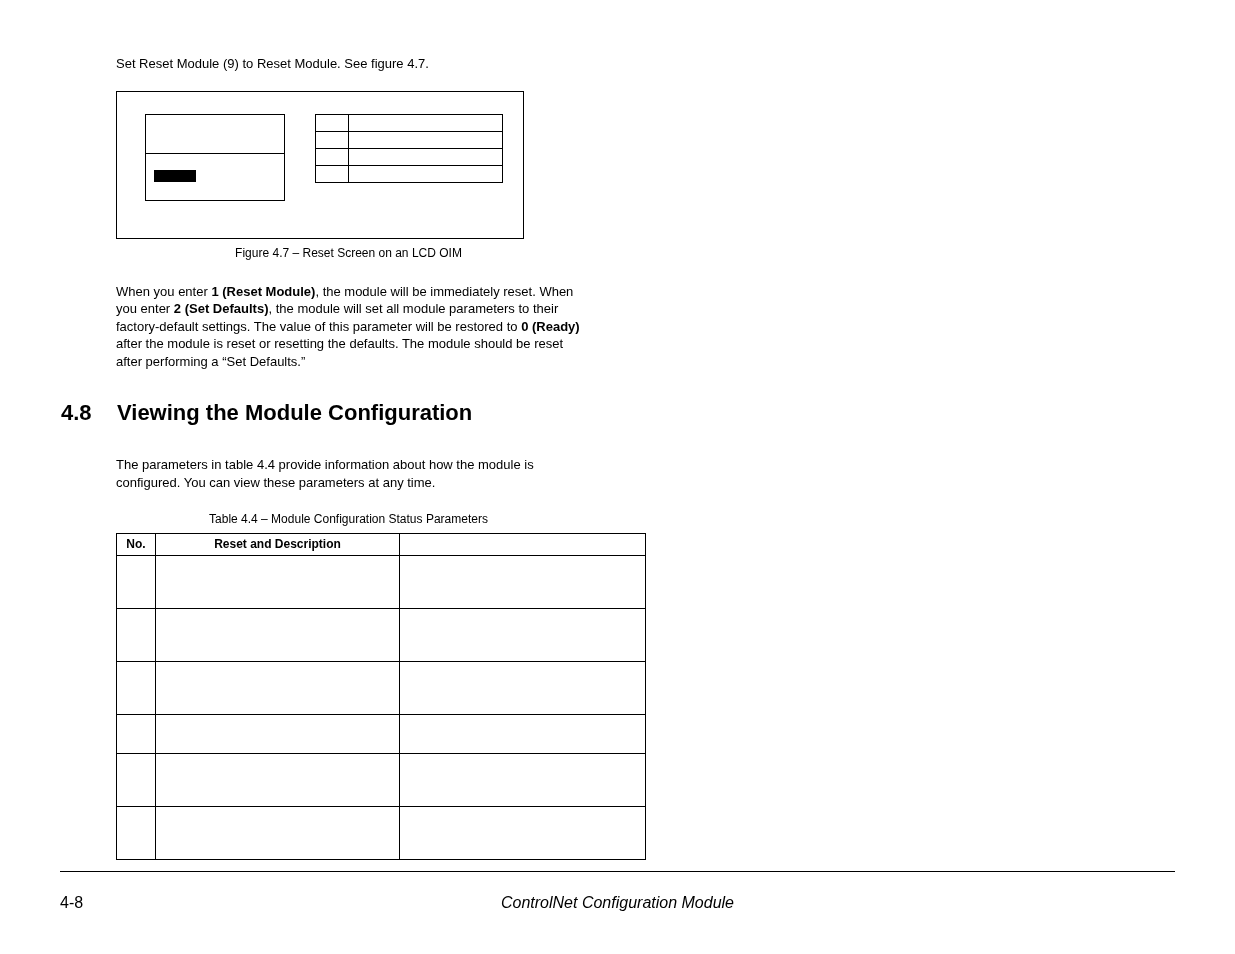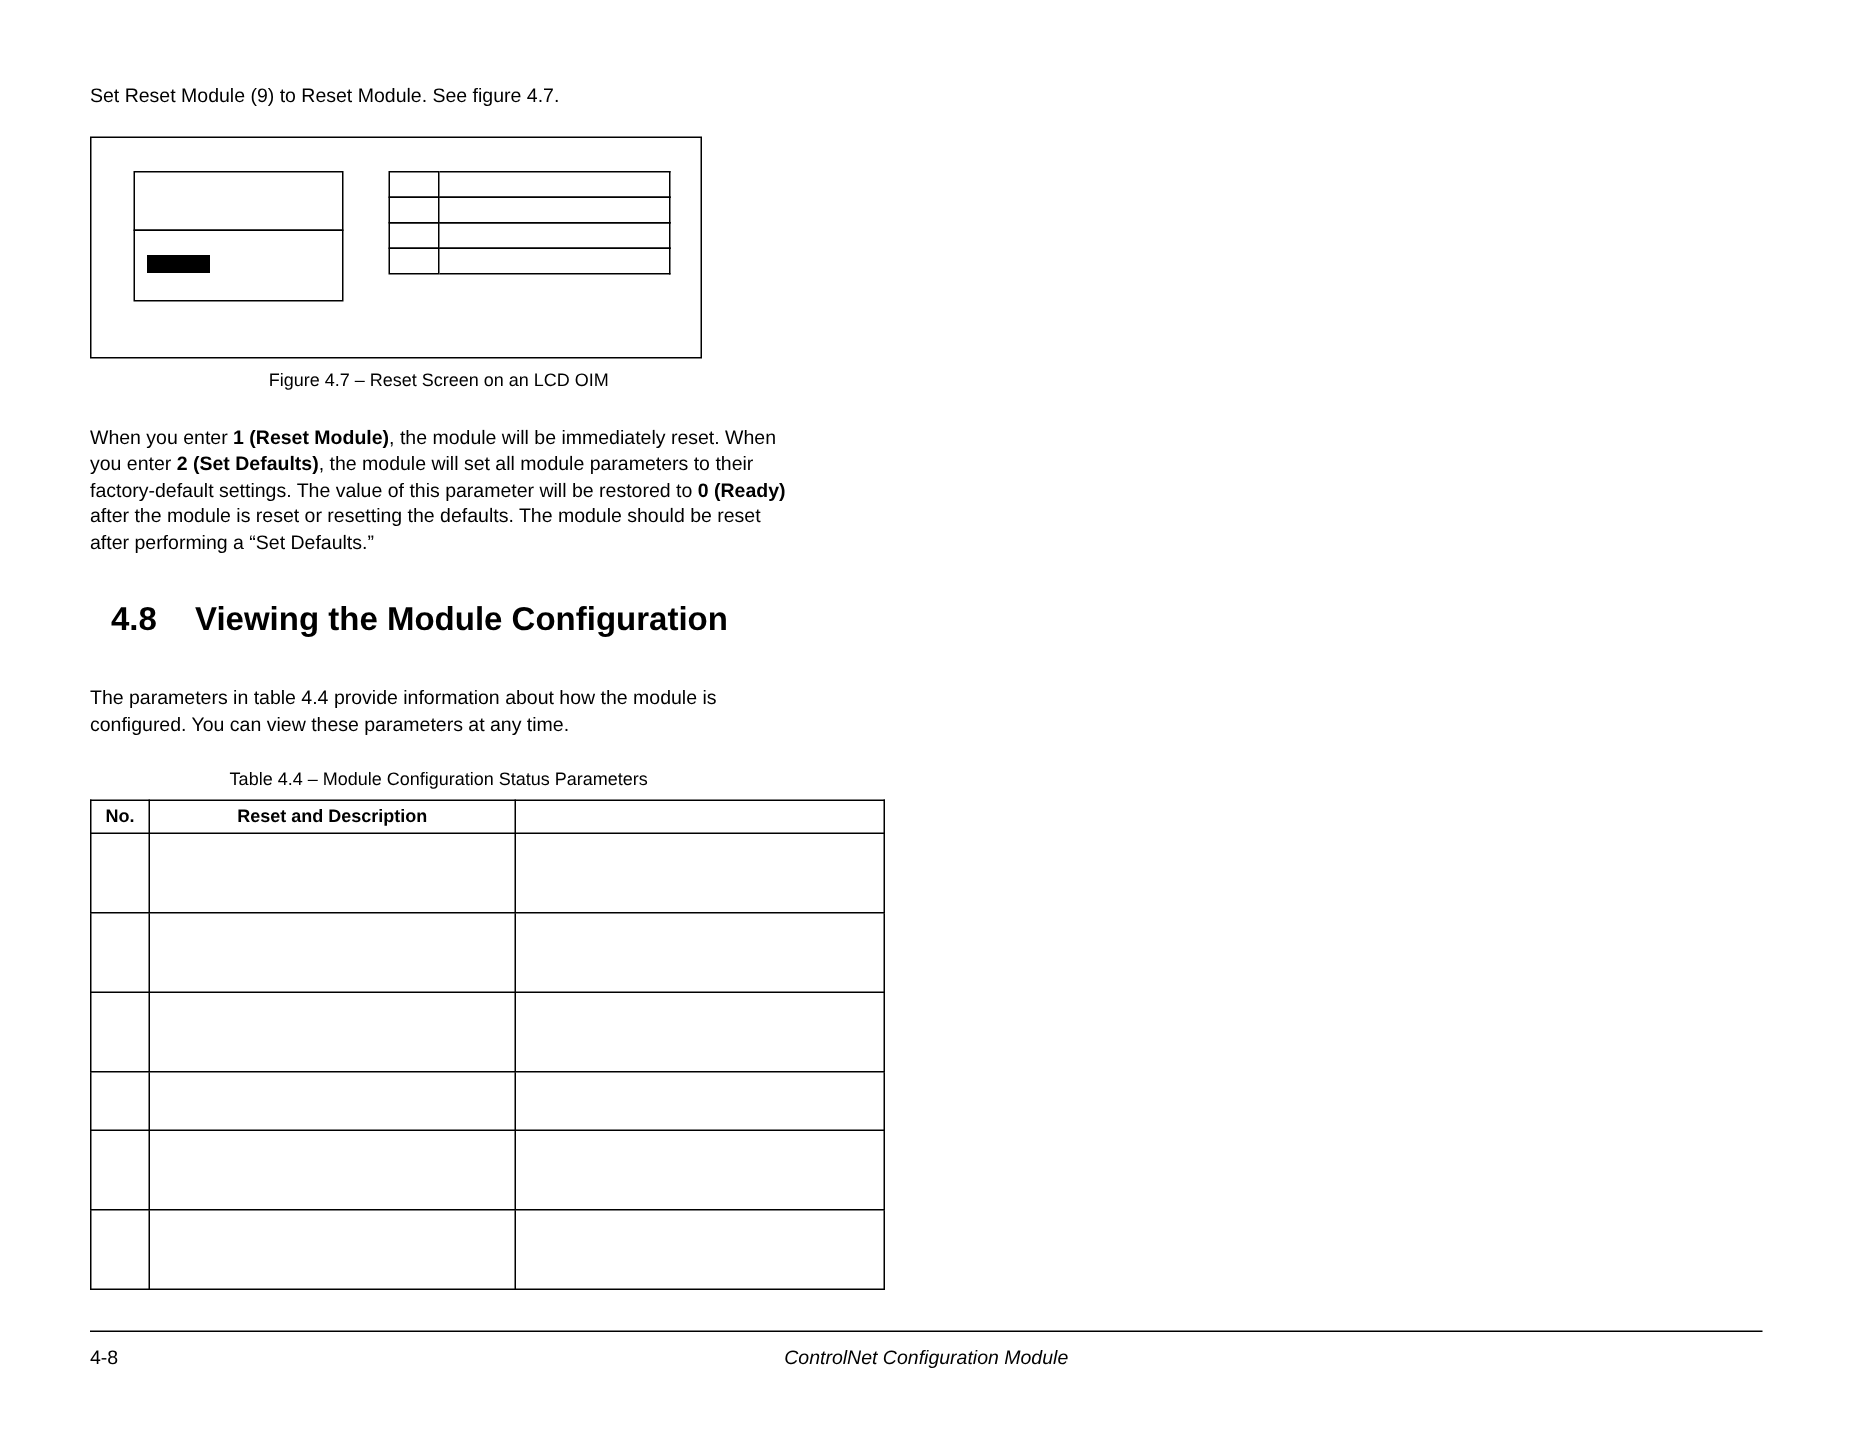--- a/index.html
+++ b/index.html
@@ -12,20 +12,21 @@
     padding: 0;
   }
   .page {
     width: 1235px;
     height: 954px;
     position: relative;
     box-sizing: border-box;
     padding: 55px 60px 30px 60px;
   }
   .content {
+    margin-left: 56px;
     width: 465px;
   }
   .top-line {
     font-size: 13px;
     margin-bottom: 18px;
   }
   .fig-box {
     width: 408px;
     height: 148px;
     border: 1px solid #000;
@@ -89,21 +90,21 @@
   .para {
     font-size: 13px;
     line-height: 1.35;
     margin-bottom: 20px;
   }
   .section-row {
     display: flex;
     align-items: flex-end;
     margin-top: 28px;
     margin-bottom: 28px;
-    margin-left: 14px;
+    margin-left: 1px;
   }
   .section-num {
     font-size: 22px;
     font-weight: bold;
     width: 56px;
     flex-shrink: 0;
   }
   .section-title {
     font-size: 22px;
     font-weight: bold;
@@ -140,23 +141,23 @@
   }
   table.params tr.short td {
     height: 34px;
   }
   .footer {
     position: absolute;
     left: 60px;
     right: 60px;
     bottom: 40px;
     border-top: 1px solid #000;
-    padding-top: 8px;
+    padding-top: 20px;
     display: flex;
-    font-size: 13px;
+    font-size: 16px;
   }
   .footer .pg {
     width: 56px;
   }
   .footer .title {
     flex: 1;
     text-align: center;
     font-style: italic;
     padding-right: 56px;
   }

